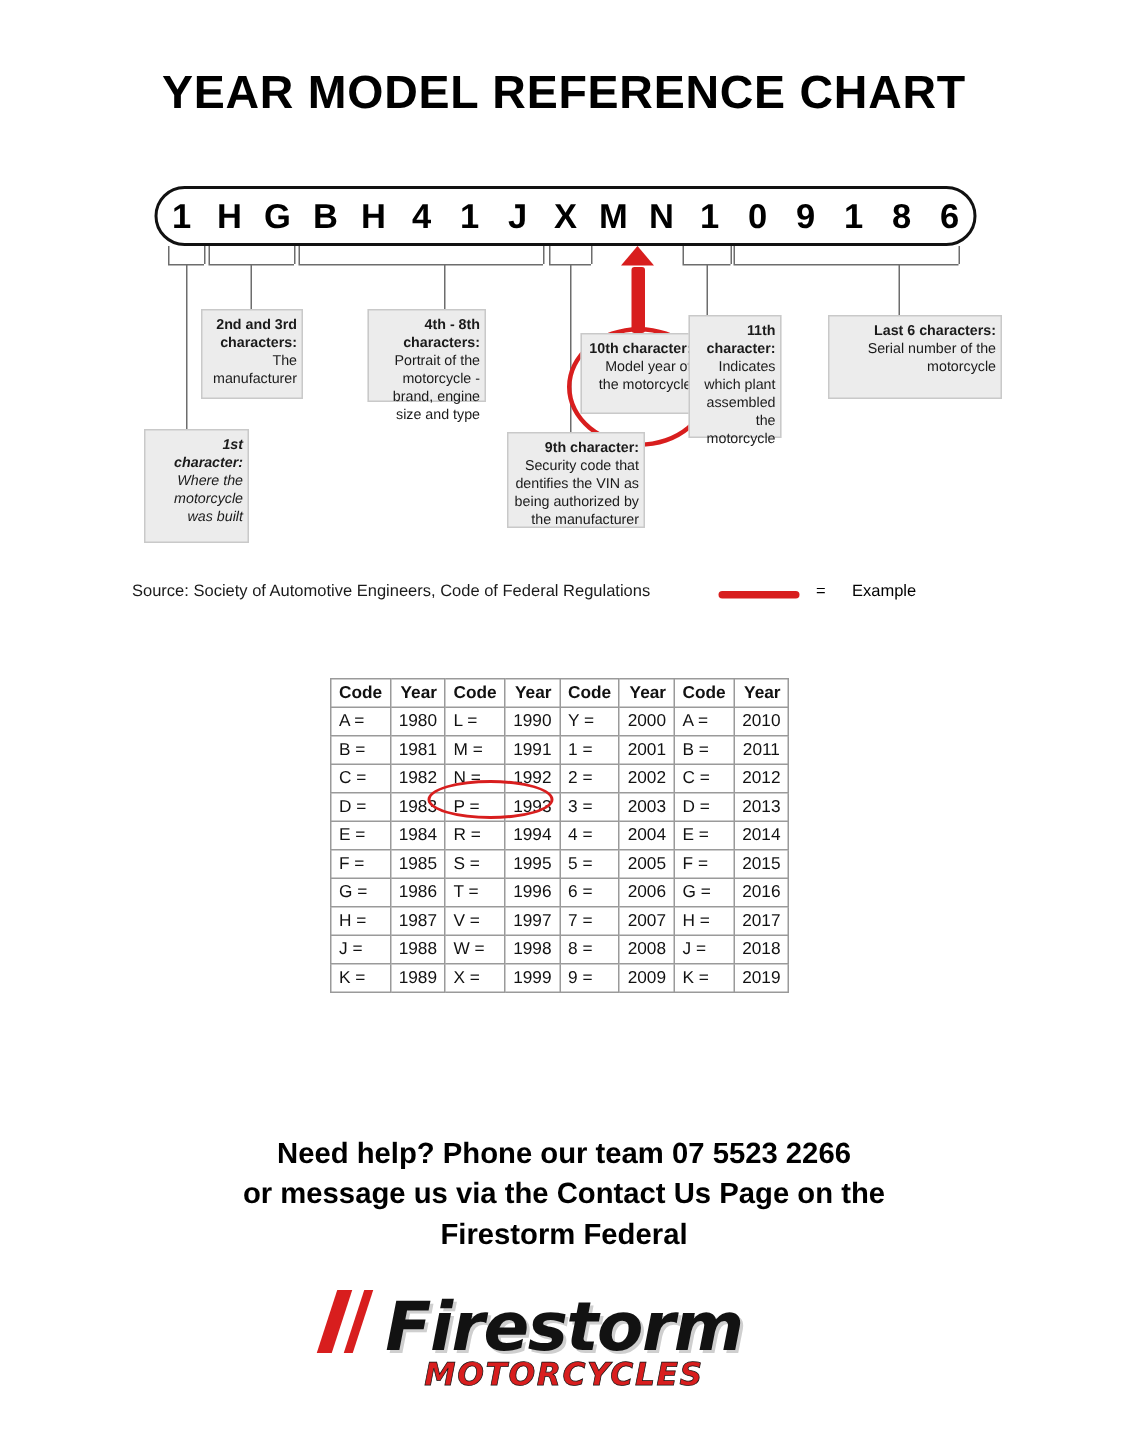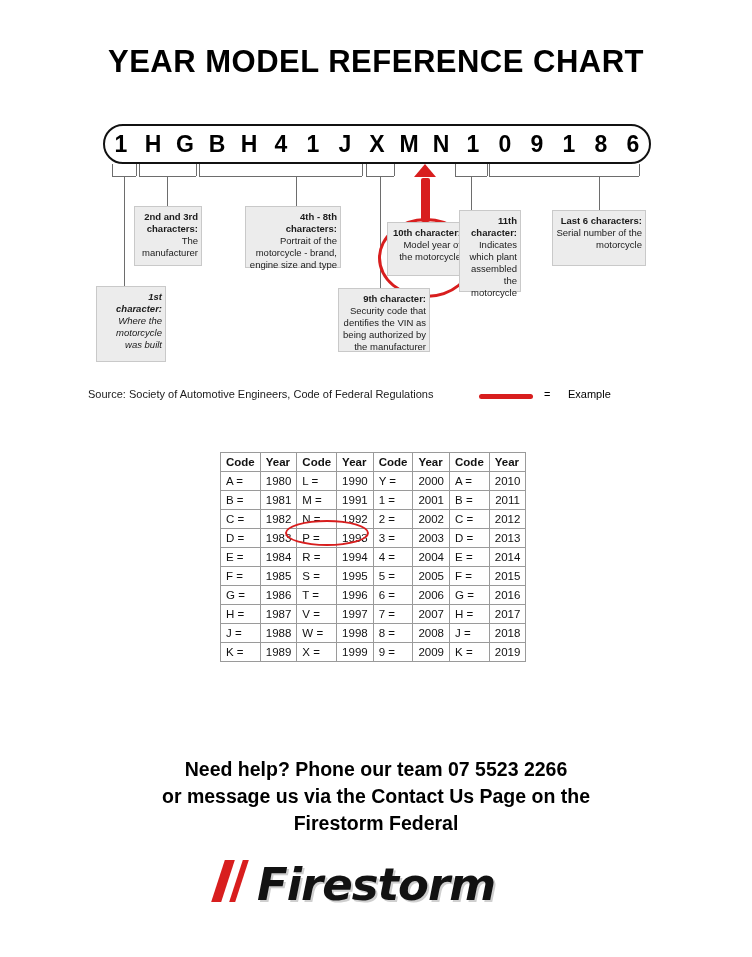--- a/index.html
+++ b/index.html
@@ -136,21 +136,21 @@
   .code-table th, .code-table td {
     border: 1px solid #9a9a9a;
     padding: 2px 5px;
     height: 19px;
     box-sizing: border-box;
     background: #ffffff;
     color: #111;
   }
   .code-table th {
     font-weight: bold;
-    text-align: left;
+    text-align: right;
     font-size: 11.5px;
   }
   .code-table td.code { text-align: left; min-width: 34px; }
   .code-table td.year { text-align: center; min-width: 32px; }
 
   .table-ellipse {
     position: absolute;
     top: 520px;
     left: 285px;
     width: 84px;
@@ -278,41 +278,41 @@
 <div class="caption" style="top:286px; left:96px; width:70px; height:76px;font-style:italic;">
   <b>1st character:</b>
   <div>Where the motorcycle was built</div>
 </div>
 
 <div class="caption" style="top:206px; left:134px; width:68px; height:60px;">
   <b>2nd and 3rd characters:</b>
   <div>The manufacturer</div>
 </div>
 
-<div class="caption" style="top:206px; left:245px; width:96px; height:62px;">
+<div class="caption" style="top:206px; left:245px; width:79px; height:62px;">
   <b>4th - 8th characters:</b>
   <div>Portrait of the motorcycle - brand, engine size and type</div>
 </div>
 
 <div class="caption" style="top:288px; left:338px; width:92px; height:64px;">
   <b>9th character:</b>
   <div>Security code that dentifies the VIN as being authorized by the manufacturer</div>
 </div>
 
 <div class="caption" style="top:222px; left:387px; width:78px; height:54px; background:#ececec;">
   <b>10th character:</b>
   <div>Model year of the motorcycle</div>
 </div>
 
 <div class="caption" style="top:210px; left:459px; width:62px; height:82px;">
   <b>11th character:</b>
   <div>Indicates which plant assembled the motorcycle</div>
 </div>
 
-<div class="caption" style="top:210px; left:552px; width:94px; height:56px;">
+<div class="caption" style="top:210px; left:552px; width:116px; height:56px;">
   <b>Last 6 characters:</b>
   <div>Serial number of the motorcycle</div>
 </div>
 
 <div class="source-line">Source:  Society of Automotive Engineers, Code of Federal Regulations</div>
 <div class="legend-swatch"></div>
 <div class="legend-eq">=</div>
 <div class="legend-text">Example</div>
 
 <table class="code-table">
@@ -436,13 +436,14 @@
 <div class="help-block">
   <div>Need help?  Phone our team 07 5523 2266</div>
   <div>or message us via the Contact Us Page on the</div>
   <div>Firestorm Federal</div>
 </div>
 
 <div class="logo-wrap">
   <div class="logo-slash" style="top:2px; left:22px; width:10px; height:42px;"></div>
   <div class="logo-slash" style="top:2px; left:40px; width:6px; height:42px;"></div>
   <div class="logo-word">Firestorm</div>
+  <div class="logo-sub">MOTORCYCLES</div>
 </div>
 
 </body></html>

